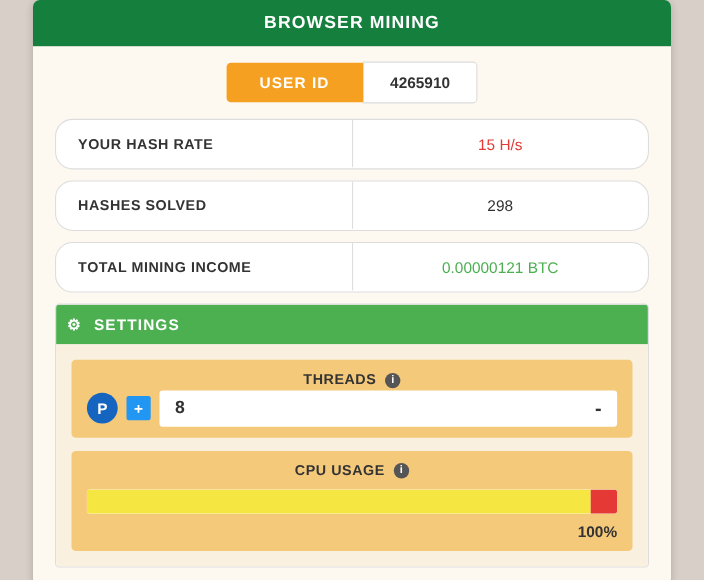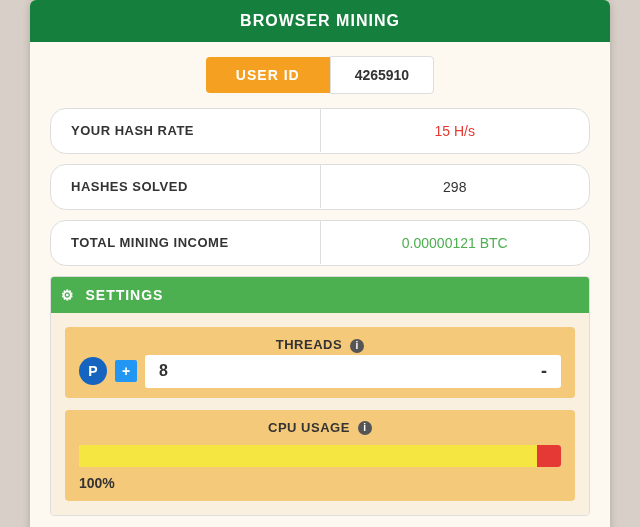--- a/index.html
+++ b/index.html
@@ -226,21 +226,21 @@
       background: #f5e642;
       flex: 1;
     }
 
     .cpu-bar-red {
       background: #e53935;
       width: 24px;
     }
 
     .cpu-percent {
-      text-align: left;
+      text-align: right;
       font-weight: bold;
       font-size: 14px;
       color: #333;
     }
 
     .info-icon {
       display: inline-block;
       width: 14px;
       height: 14px;
       background: #555;

